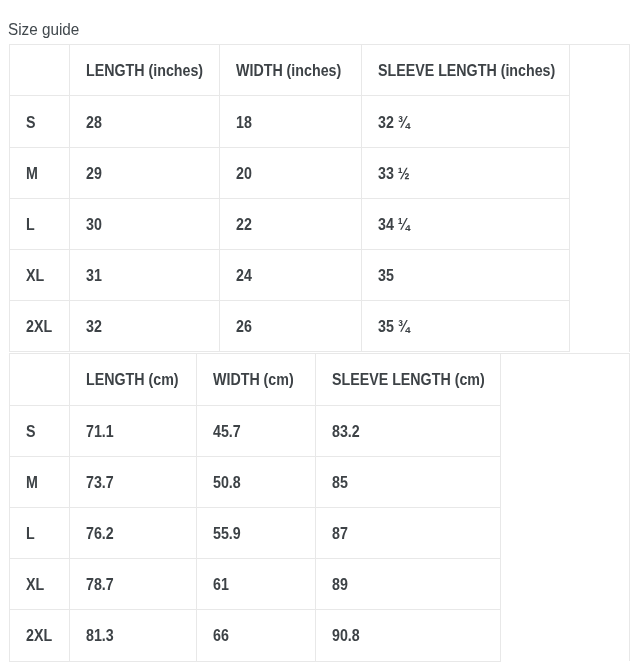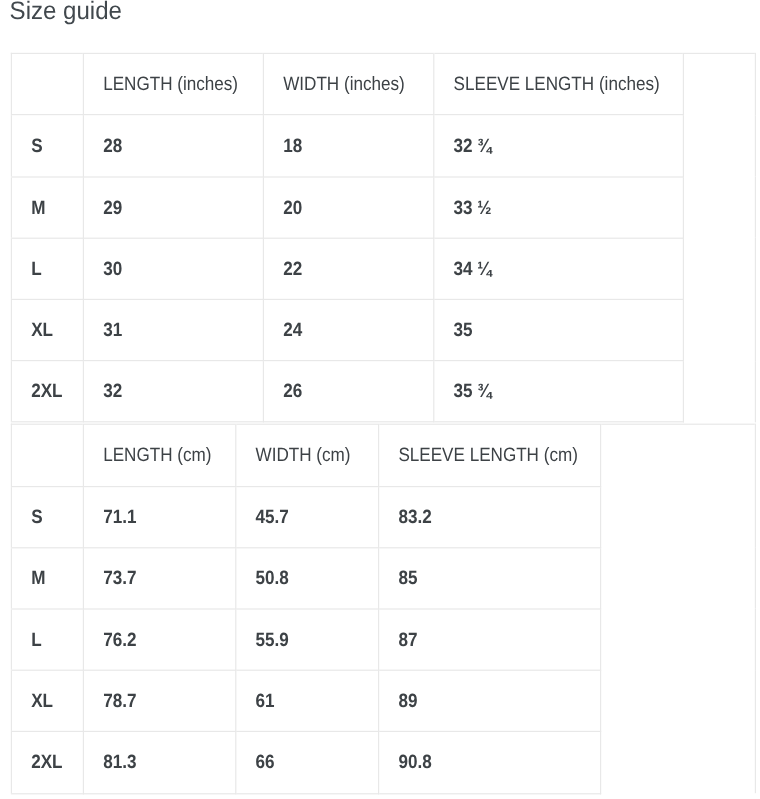--- a/index.html
+++ b/index.html
@@ -20,22 +20,22 @@
     position: relative;
     width: 633px;
     height: 666px;
     background: #ffffff;
   }
 
   .heading .t { transform: scaleX(0.955); }
   .heading {
     position: absolute;
     left: 8px;
-    top: 0;
-    font-size: 21px;
+    top: 20px;
+    font-size: 16px;
     line-height: 20px;
     font-weight: 400;
     color: #41484d;
     white-space: nowrap;
   }
 
   table.sizetable {
     position: absolute;
     border-collapse: collapse;
     table-layout: fixed;
@@ -49,21 +49,21 @@
     padding: 2px 4px 0 16px;
     height: 48.2px;
     font-size: 16px;
     font-weight: 700;
     text-align: left;
     vertical-align: middle;
     color: #3d4246;
     white-space: nowrap;
     overflow: hidden;
   }
-  table.sizetable th { font-weight: 400; }
+  table.sizetable th { font-weight: 700; }
   .t {
     display: inline-block;
     transform: scaleX(0.89);
     transform-origin: left center;
     white-space: nowrap;
   }
   table.sizetable td.size { font-weight: 700; }
   table.sizetable td.spanner { border-bottom: none; padding: 0; }
 
   #t1 { left: 9px; top: 44.3px; width: 620.4px; }

